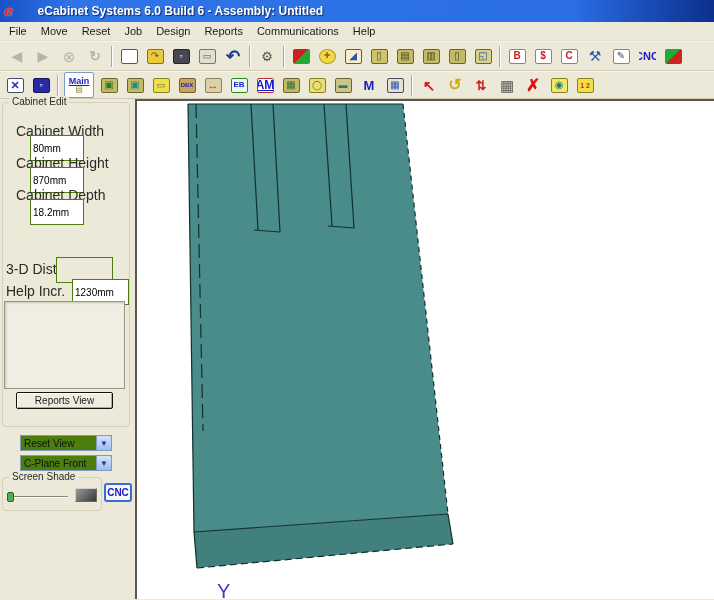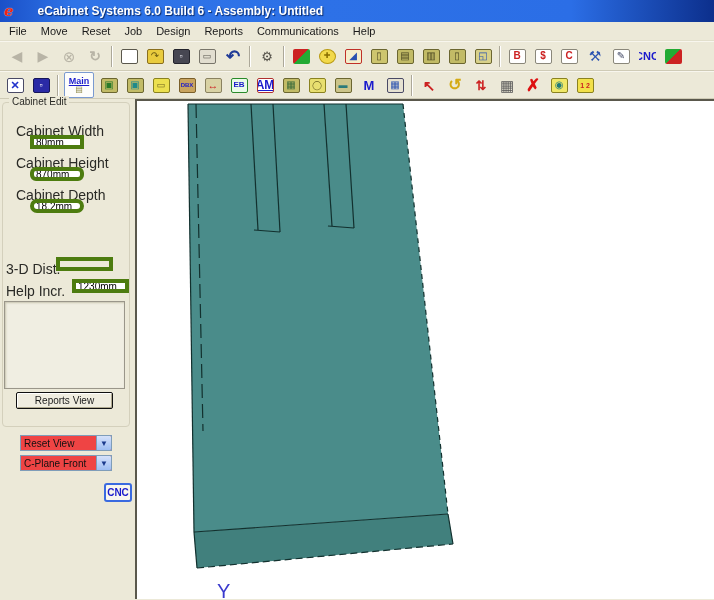--- a/index.html
+++ b/index.html
@@ -41,29 +41,29 @@
   .sidebar { width:135px; flex:0 0 auto; position:relative; background:#ECE9D8; font-size:10px; }
   .canvas { flex:1; position:relative; background:#ffffff;
     border-top:2px solid #5a584c; border-left:2px solid #5a584c; }
   .canvas svg { position:absolute; left:0; top:0; width:100%; height:100%; }
 
   
   .groupbox { position:absolute; border:1px solid #d4d0bc; border-radius:4px; }
   .gb-title { position:absolute; top:-7px; left:6px; background:#ECE9D8; padding:0 3px;
     font-size:10px; color:#2a2a26; white-space:nowrap; }
   .slabel { position:absolute; font-size:14px; color:#2a2a26; white-space:nowrap; }
-  .sinput { position:absolute; height:14px; border:4px solid #4d7c0f; background:#fff;
+  .sinput { position:absolute; height:26px; border:1px solid #4d7c0f; background:#fff;
     font-family:"Liberation Sans", sans-serif; font-size:10px; padding:0 2px; }
   .sinput:disabled { background:#ECE9D8; }
   .listbox { position:absolute; background:#f0eee2; border:1px solid #9a968a;
     box-shadow:inset 1px 1px 2px #c8c4b0; }
   .xp-btn { position:absolute; background:#f0ede0; border:1px solid #101010; border-radius:2px;
     box-shadow:inset 1px 1px 0 #fff, inset -1px -1px 0 #b0aa90;
     font-family:"Liberation Sans", sans-serif; font-size:10px; color:#1a1a1a; }
-  .combo { position:absolute; height:16px; background:#ef4444; border:1px solid #7F9DB9; }
+  .combo { position:absolute; height:16px; background:#4d7c0f; border:1px solid #7F9DB9; }
   .combo-text { position:absolute; left:3px; top:2px; font-size:10px; color:#111; white-space:nowrap; }
   .combo-arrow { position:absolute; right:0; top:0; bottom:0; width:15px;
     background:linear-gradient(180deg,#d6e2fa,#9dbdf2); border-left:1px solid #7F9DB9;
     border-radius:0 1px 1px 0; display:flex; align-items:center; justify-content:center;
     color:#1a3a8c; font-size:8px; }
   .slider-track { position:absolute; height:2px; border-top:1px solid #8a8778; border-bottom:1px solid #fff; }
   .slider-thumb { position:absolute; width:7px; height:10px; background:#4fae4f;
     border:1px solid #1e6a1e; border-radius:2px; }
   .tick { position:absolute; font-size:10px; color:#2a2a26; }
   .swatch { position:absolute; width:22px; height:14px; background:linear-gradient(135deg,#9a9a9a,#383838);
@@ -340,24 +340,24 @@
   <div class="sidebar">
 
     <div class="groupbox" style="left:2px; top:3px; width:128px; height:325px;">
       <span class="gb-title">Cabinet Edit</span>
     </div>
 
     <span class="slabel" style="left:16px; top:24px;">Cabinet Width</span>
     <input class="sinput" style="left: 30px; top: 36px; width: 54px;" value="80mm">
 
     <span class="slabel" style="left:16px; top:56px;">Cabinet Height</span>
-    <input class="sinput" style="left: 30px; top: 68px; width: 54px; border-radius: 6px;" value="870mm">
+    <input class="sinput" style="left: 30px; top: 68px; width: 54px;" value="870mm">
 
     <span class="slabel" style="left:16px; top:88px;">Cabinet Depth</span>
-    <input class="sinput" style="left: 30px; top: 100px; width: 54px; border-radius: 7px;" value="18.2mm">
+    <input class="sinput" style="left: 30px; top: 100px; width: 54px;" value="18.2mm">
 
 
     <span class="slabel" style="left:6px; top:162px;">3-D Dist.</span>
     <input class="sinput" style="left: 56px; top: 158px; width: 57px;" disabled="" value="">
 
     <span class="slabel" style="left:6px; top:184px;">Help Incr.</span>
     <input class="sinput" style="left: 72px; top: 180px; width: 57px;" value="1230mm">
 
     <div class="listbox" style="left:4px; top:202px; width:121px; height:88px;"></div>
 
@@ -365,20 +365,26 @@
 
     <div class="combo" style="left:20px; top:336px; width:92px;">
       <span class="combo-text">Reset View</span>
       <span class="combo-arrow">▼</span>
     </div>
     <div class="combo" style="left:20px; top:356px; width:92px;">
       <span class="combo-text">C-Plane Front</span>
       <span class="combo-arrow">▼</span>
     </div>
 
+    <div class="groupbox" style="left:2px; top:378px; width:100px; height:34px;">
+      <span class="gb-title">Screen Shade</span>
+      <div class="slider-track" style="left:5px; width:60px; top:18px;"></div>
+      <div class="slider-thumb" style="left:4px; top:14px;"></div>
+      <div class="swatch" style="left:72px; top:10px;"></div>
+    </div>
 
     <div class="cnc-btn" style="left:104px; top:384px; width:28px; height:19px;">CNC</div>
   </div>
 
   <div class="canvas">
     <svg viewBox="0 0 577 498" preserveAspectRatio="none">
 
       <polygon points="51,3 266,3 311,413 57,431" stroke="none" fill="#4A8C8A"></polygon>
 
       <polygon points="57,431 311,413 316,443 60,467" stroke="none" fill="#41807D"></polygon>

